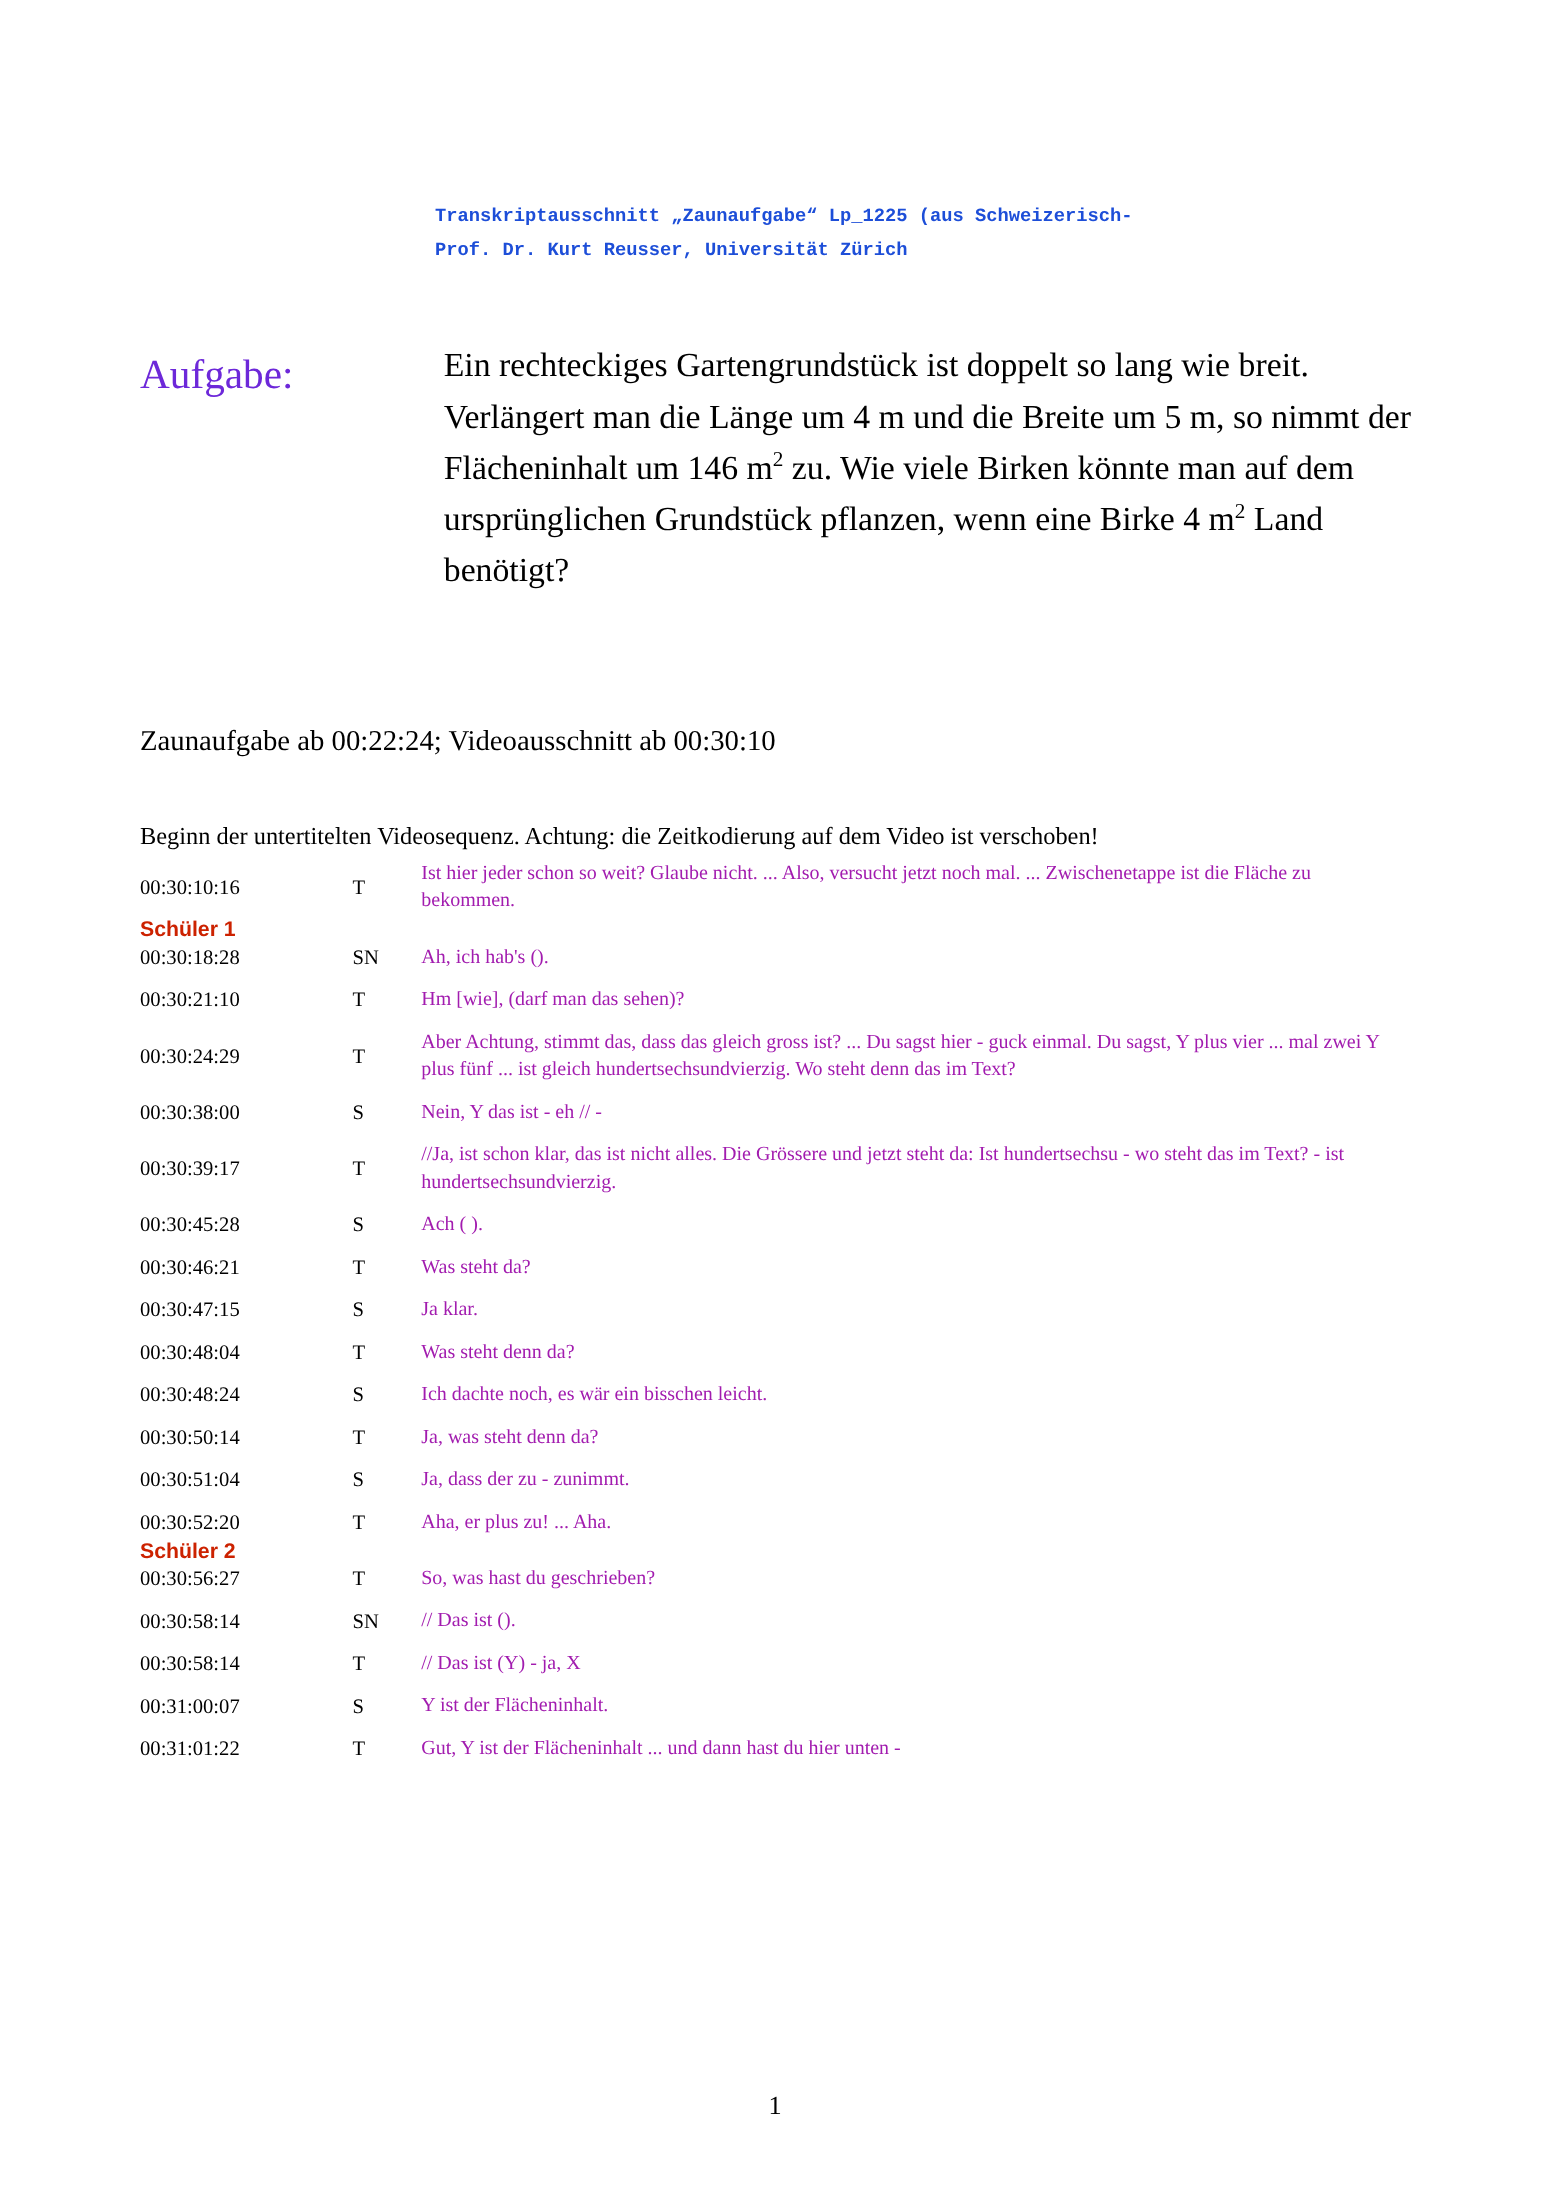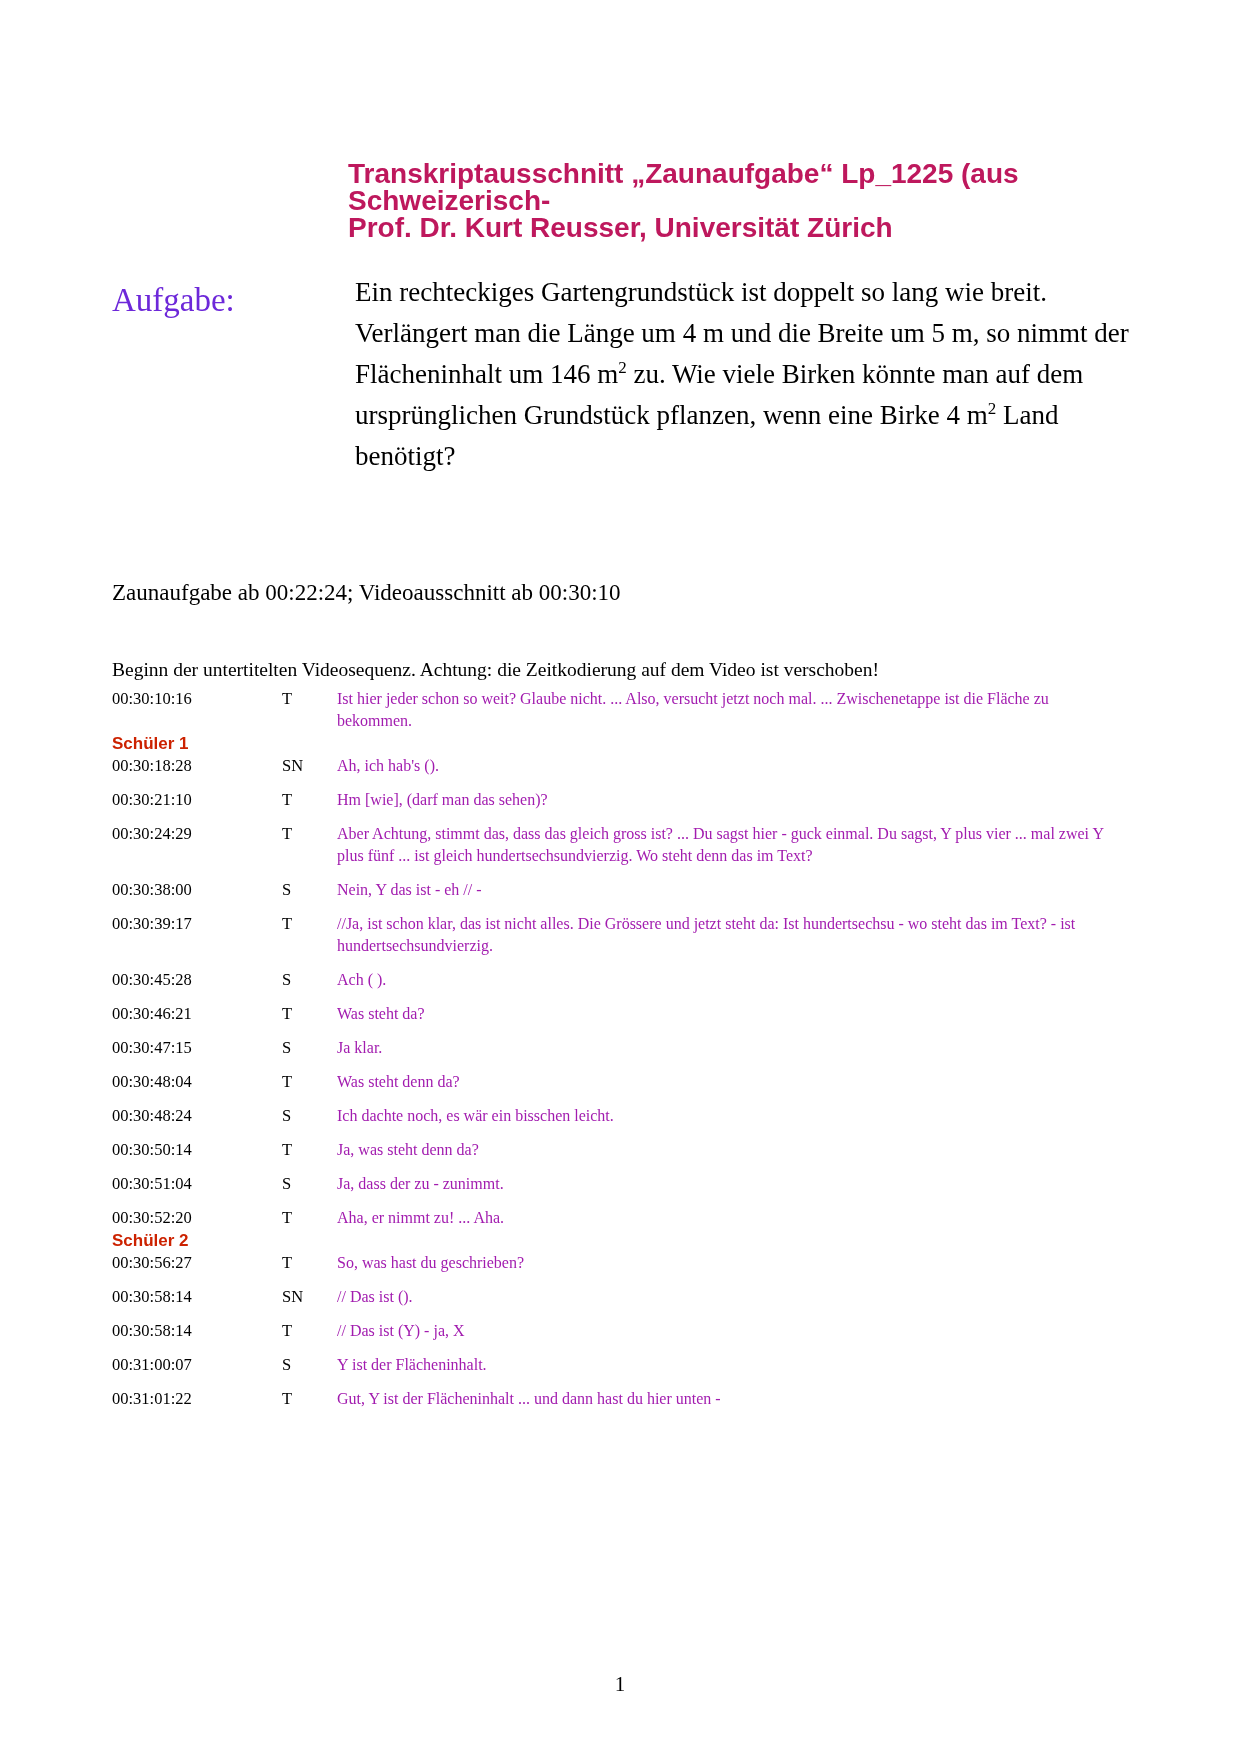--- a/index.html
+++ b/index.html
@@ -23,25 +23,25 @@
     box-sizing: border-box;
     padding: 0;
   }
   .header-block {
     position: absolute;
     left: 348px;
     top: 160px;
     width: 760px;
   }
   .header-line {
-    font-family: Liberation Sans, sans-serif;
+    font-family: Liberation Mono, monospace;
     font-weight: bold;
-    font-size: 28px;
+    font-size: 15px;
     line-height: 27px;
-    color: #be185d;
+    color: #1d4ed8;
   }
   .task-block {
     position: absolute;
     left: 112px;
     top: 272px;
     width: 1020px;
   }
   .task-label {
     position: absolute;
     left: 0px;
@@ -84,21 +84,21 @@
   }
   .transcript {
     position: absolute;
     left: 112px;
     top: 688px;
     width: 1018px;
   }
   .row {
     position: relative;
     display: flex;
-    align-items: flex-start;
+    align-items: center;
     margin-bottom: 12px;
   }
   .row.tight {
     margin-bottom: 2px;
   }
   .t-time {
     width: 170px;
     flex: 0 0 170px;
     font-size: 16.5px;
     font-family: "Liberation Serif", serif;
@@ -236,21 +236,21 @@
 
     <div class="row">
       <div class="t-time">00:30:51:04</div>
       <div class="t-speaker">S</div>
       <div class="t-text">Ja, dass der zu - zunimmt.</div>
     </div>
 
     <div class="row tight">
       <div class="t-time">00:30:52:20</div>
       <div class="t-speaker">T</div>
-      <div class="t-text">Aha, er nimmt zu! ... Aha.</div>
+      <div class="t-text">Aha, er plus zu! ... Aha.</div>
     </div>
 
     <div class="marker">Schüler 2</div>
 
     <div class="row">
       <div class="t-time">00:30:56:27</div>
       <div class="t-speaker">T</div>
       <div class="t-text">So, was hast du geschrieben?</div>
     </div>
 

